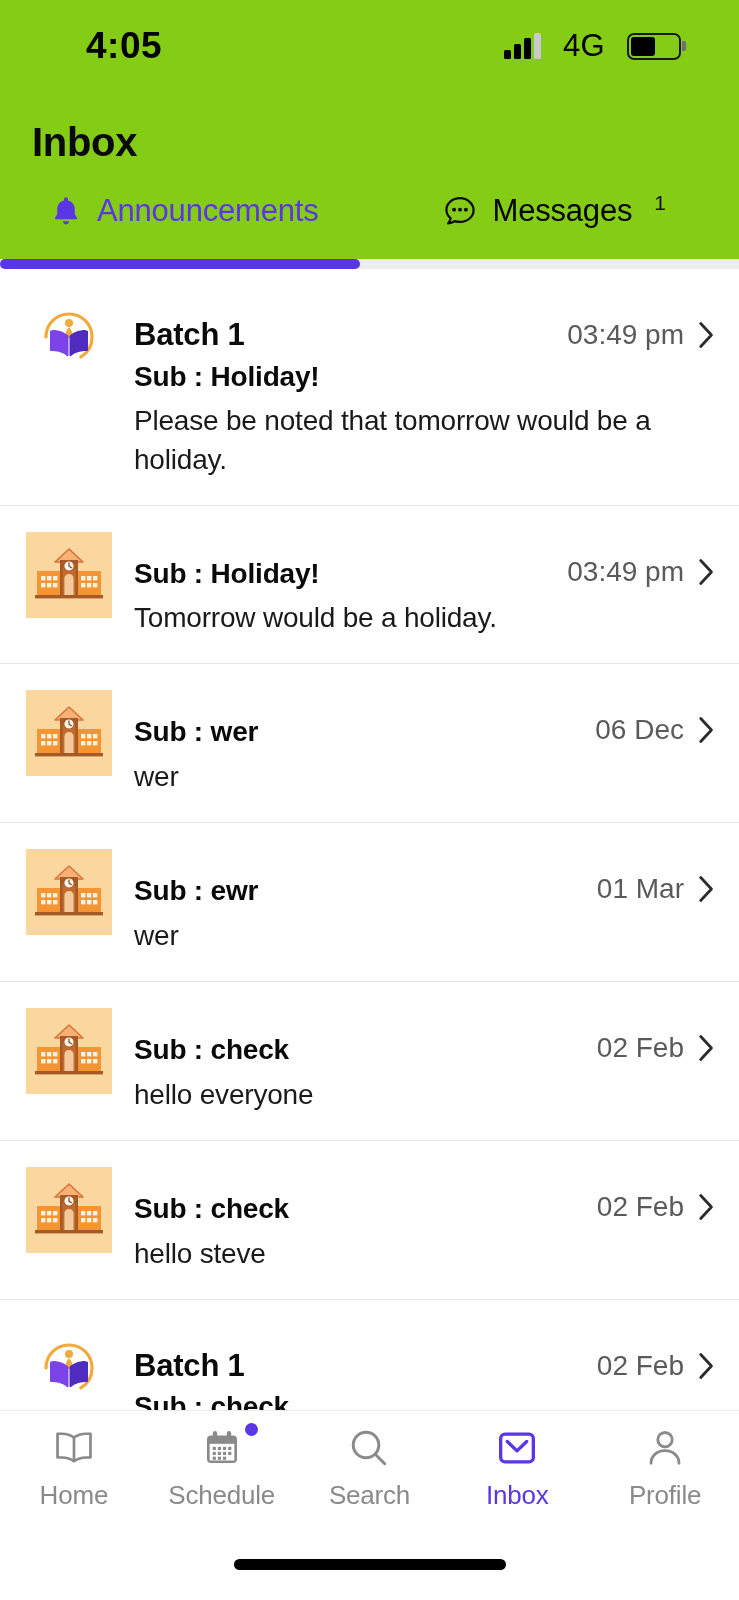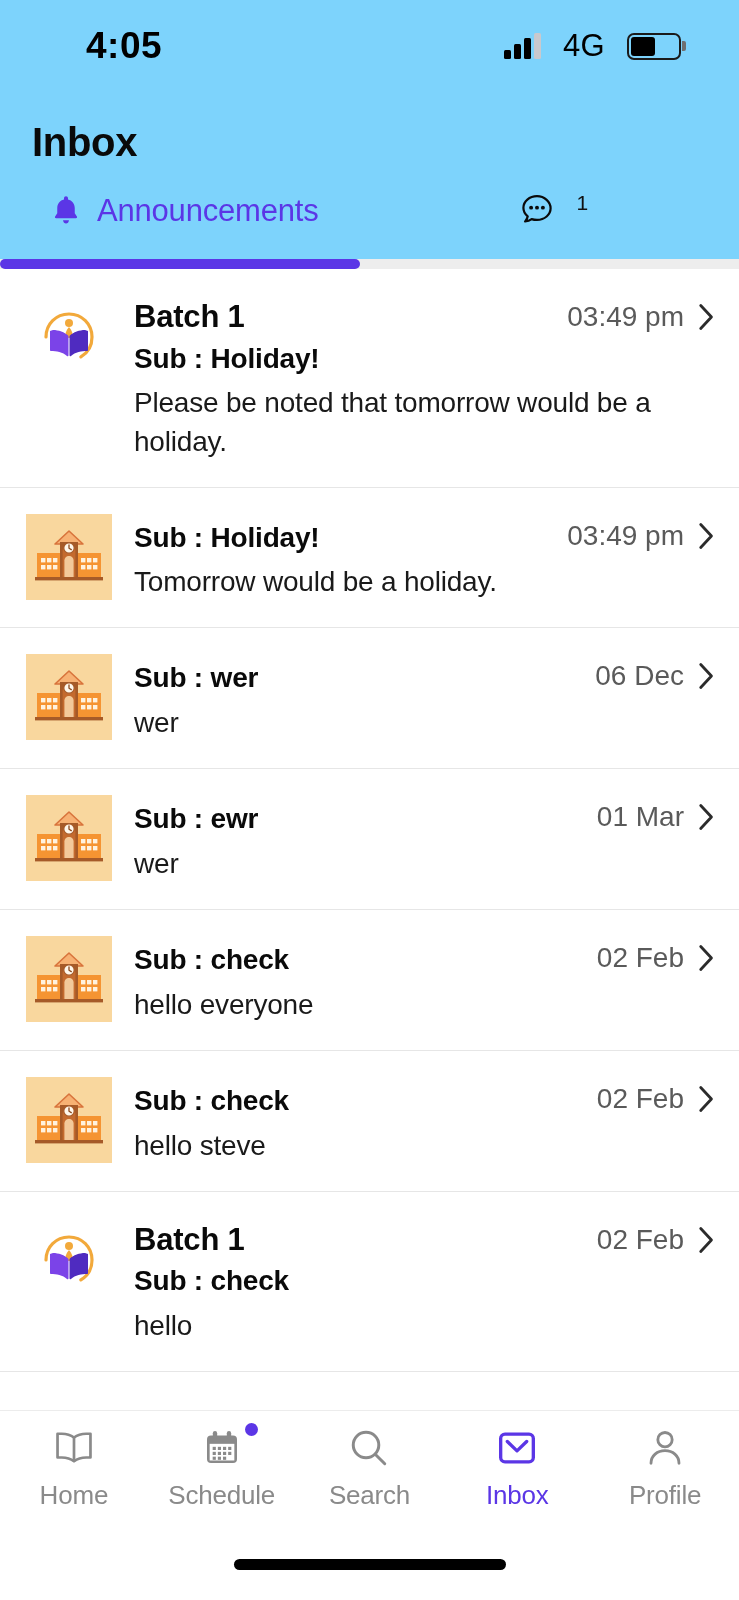--- a/index.html
+++ b/index.html
@@ -7,21 +7,21 @@
     width: 739px;
     height: 1600px;
     background: #ffffff;
     font-family: "Liberation Sans", sans-serif;
     overflow: hidden;
   }
   .phone {
     position: relative;
     width: 739px;
     height: 1600px;
-    background: #7dd3fc;
+    background: #84cc16;
     display: flex;
     flex-direction: column;
   }
 
   
   .status-bar {
     height: 92px;
     flex: 0 0 92px;
     display: flex;
     align-items: center;
@@ -105,21 +105,21 @@
     flex: 0 0 auto;
   }
   .tabs-row {
     display: flex;
     align-items: flex-start;
     height: 58px;
   }
   .tab {
     width: 50%;
     display: flex;
-    align-items: center;
+    align-items: flex-end;
     justify-content: center;
     gap: 16px;
     background: none;
     border: none;
     cursor: pointer;
     padding: 0;
   }
   .tab-label {
     font-size: 31px;
     color: #000;
@@ -189,20 +189,21 @@
     height: 74px;
     display: flex;
     align-items: center;
     justify-content: center;
   }
   .avatar-logo svg { display: block; }
   .row-body {
     flex: 1 1 auto;
     min-width: 0;
     padding-top: 2px;
+    margin-top: 18px;
   }
   .row-head {
     display: flex;
     align-items: flex-start;
     justify-content: space-between;
     gap: 14px;
   }
   .row-title {
     font-size: 31px;
     font-weight: 700;
@@ -347,20 +348,21 @@
 
       <button class="tab">
         <span class="chat-icon">
           <svg width="34" height="34" viewBox="0 0 26 26">
             <path d="M13 2.4C7.2 2.4 2.6 6.4 2.6 11.3c0 2.6 1.3 4.9 3.3 6.5-.2 1.4-.9 2.9-2 4 0 0 2.9-.2 5-1.8 1.2.4 2.6.6 4.1.6 5.8 0 10.4-4 10.4-8.9S18.8 2.4 13 2.4z" fill="none" stroke="#0a0a0a" stroke-width="1.7" stroke-linejoin="round"></path>
             <circle cx="8.5" cy="11.2" r="1.5" fill="#0a0a0a"></circle>
             <circle cx="13" cy="11.2" r="1.5" fill="#0a0a0a"></circle>
             <circle cx="17.5" cy="11.2" r="1.5" fill="#0a0a0a"></circle>
           </svg>
         </span>
+        <span class="tab-label">Messages</span>
         <span class="tab-badge">1</span>
       </button>
     </div>
     <div class="tab-track">
       <div class="tab-indicator"></div>
     </div>
   </div>
 
   <div class="list">
 

